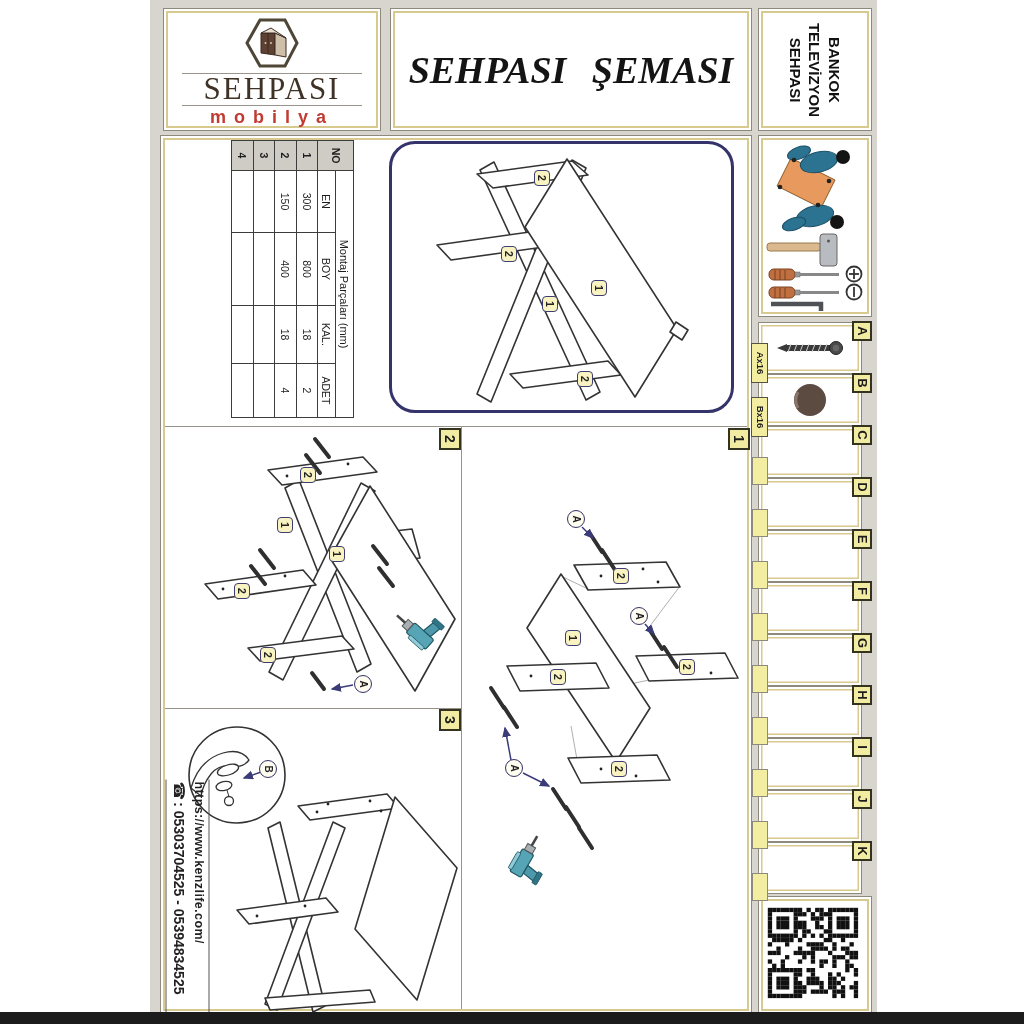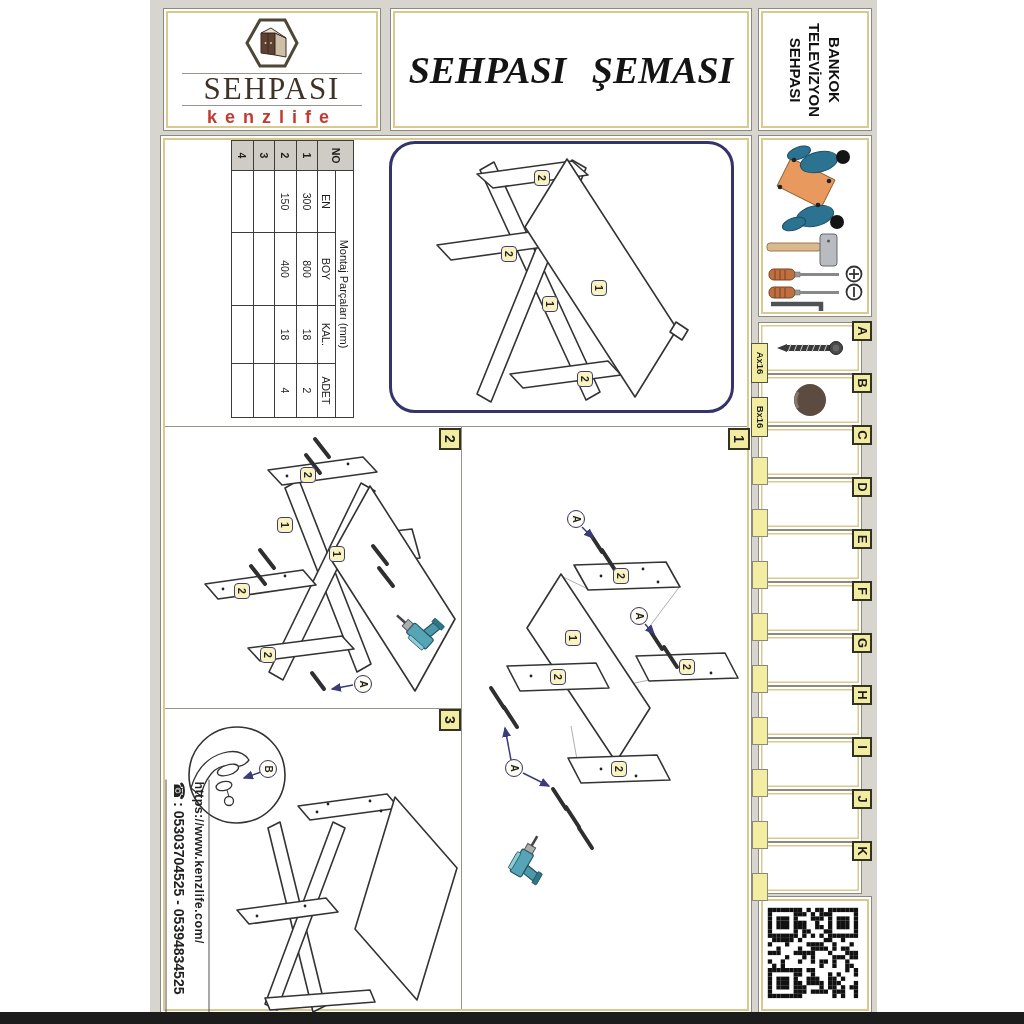--- a/index.html
+++ b/index.html
@@ -106,21 +106,21 @@
       <polygon points="16,15 30,15 30,37 16,35" fill="#5e4132" stroke="#3f2b20" stroke-width="1"></polygon>
       <line x1="23" y1="15" x2="23" y2="36" stroke="#3f2b20" stroke-width="1"></line>
       <polygon points="30,15 41,20 41,39 30,37" fill="#cdbfa8" stroke="#3f2b20" stroke-width="1"></polygon>
       <polygon points="16,15 26,10 41,20 30,15" fill="#e8e0d2" stroke="#3f2b20" stroke-width="1"></polygon>
       <circle cx="20.5" cy="25" r="1" fill="#d8c9a8"></circle>
         <circle cx="26" cy="25" r="1" fill="#d8c9a8"></circle>
     </svg>
     <div class="brand-rule" style="top:64px"></div>
     <div class="brand-name">SEHPASI</div>
     <div class="brand-rule" style="top:96px"></div>
-    <div class="brand-tagline">kenzlife</div>
+    <div class="brand-tagline">mobilya</div>
   </div>
 
   <div class="panel title-box">
     <div class="doc-title">SEHPASI ŞEMASI</div>
   </div>
 
   <div class="panel product-box">
     <div class="product-name">BANKOK TELEVİZYON SEHPASI</div>
   </div>
 

